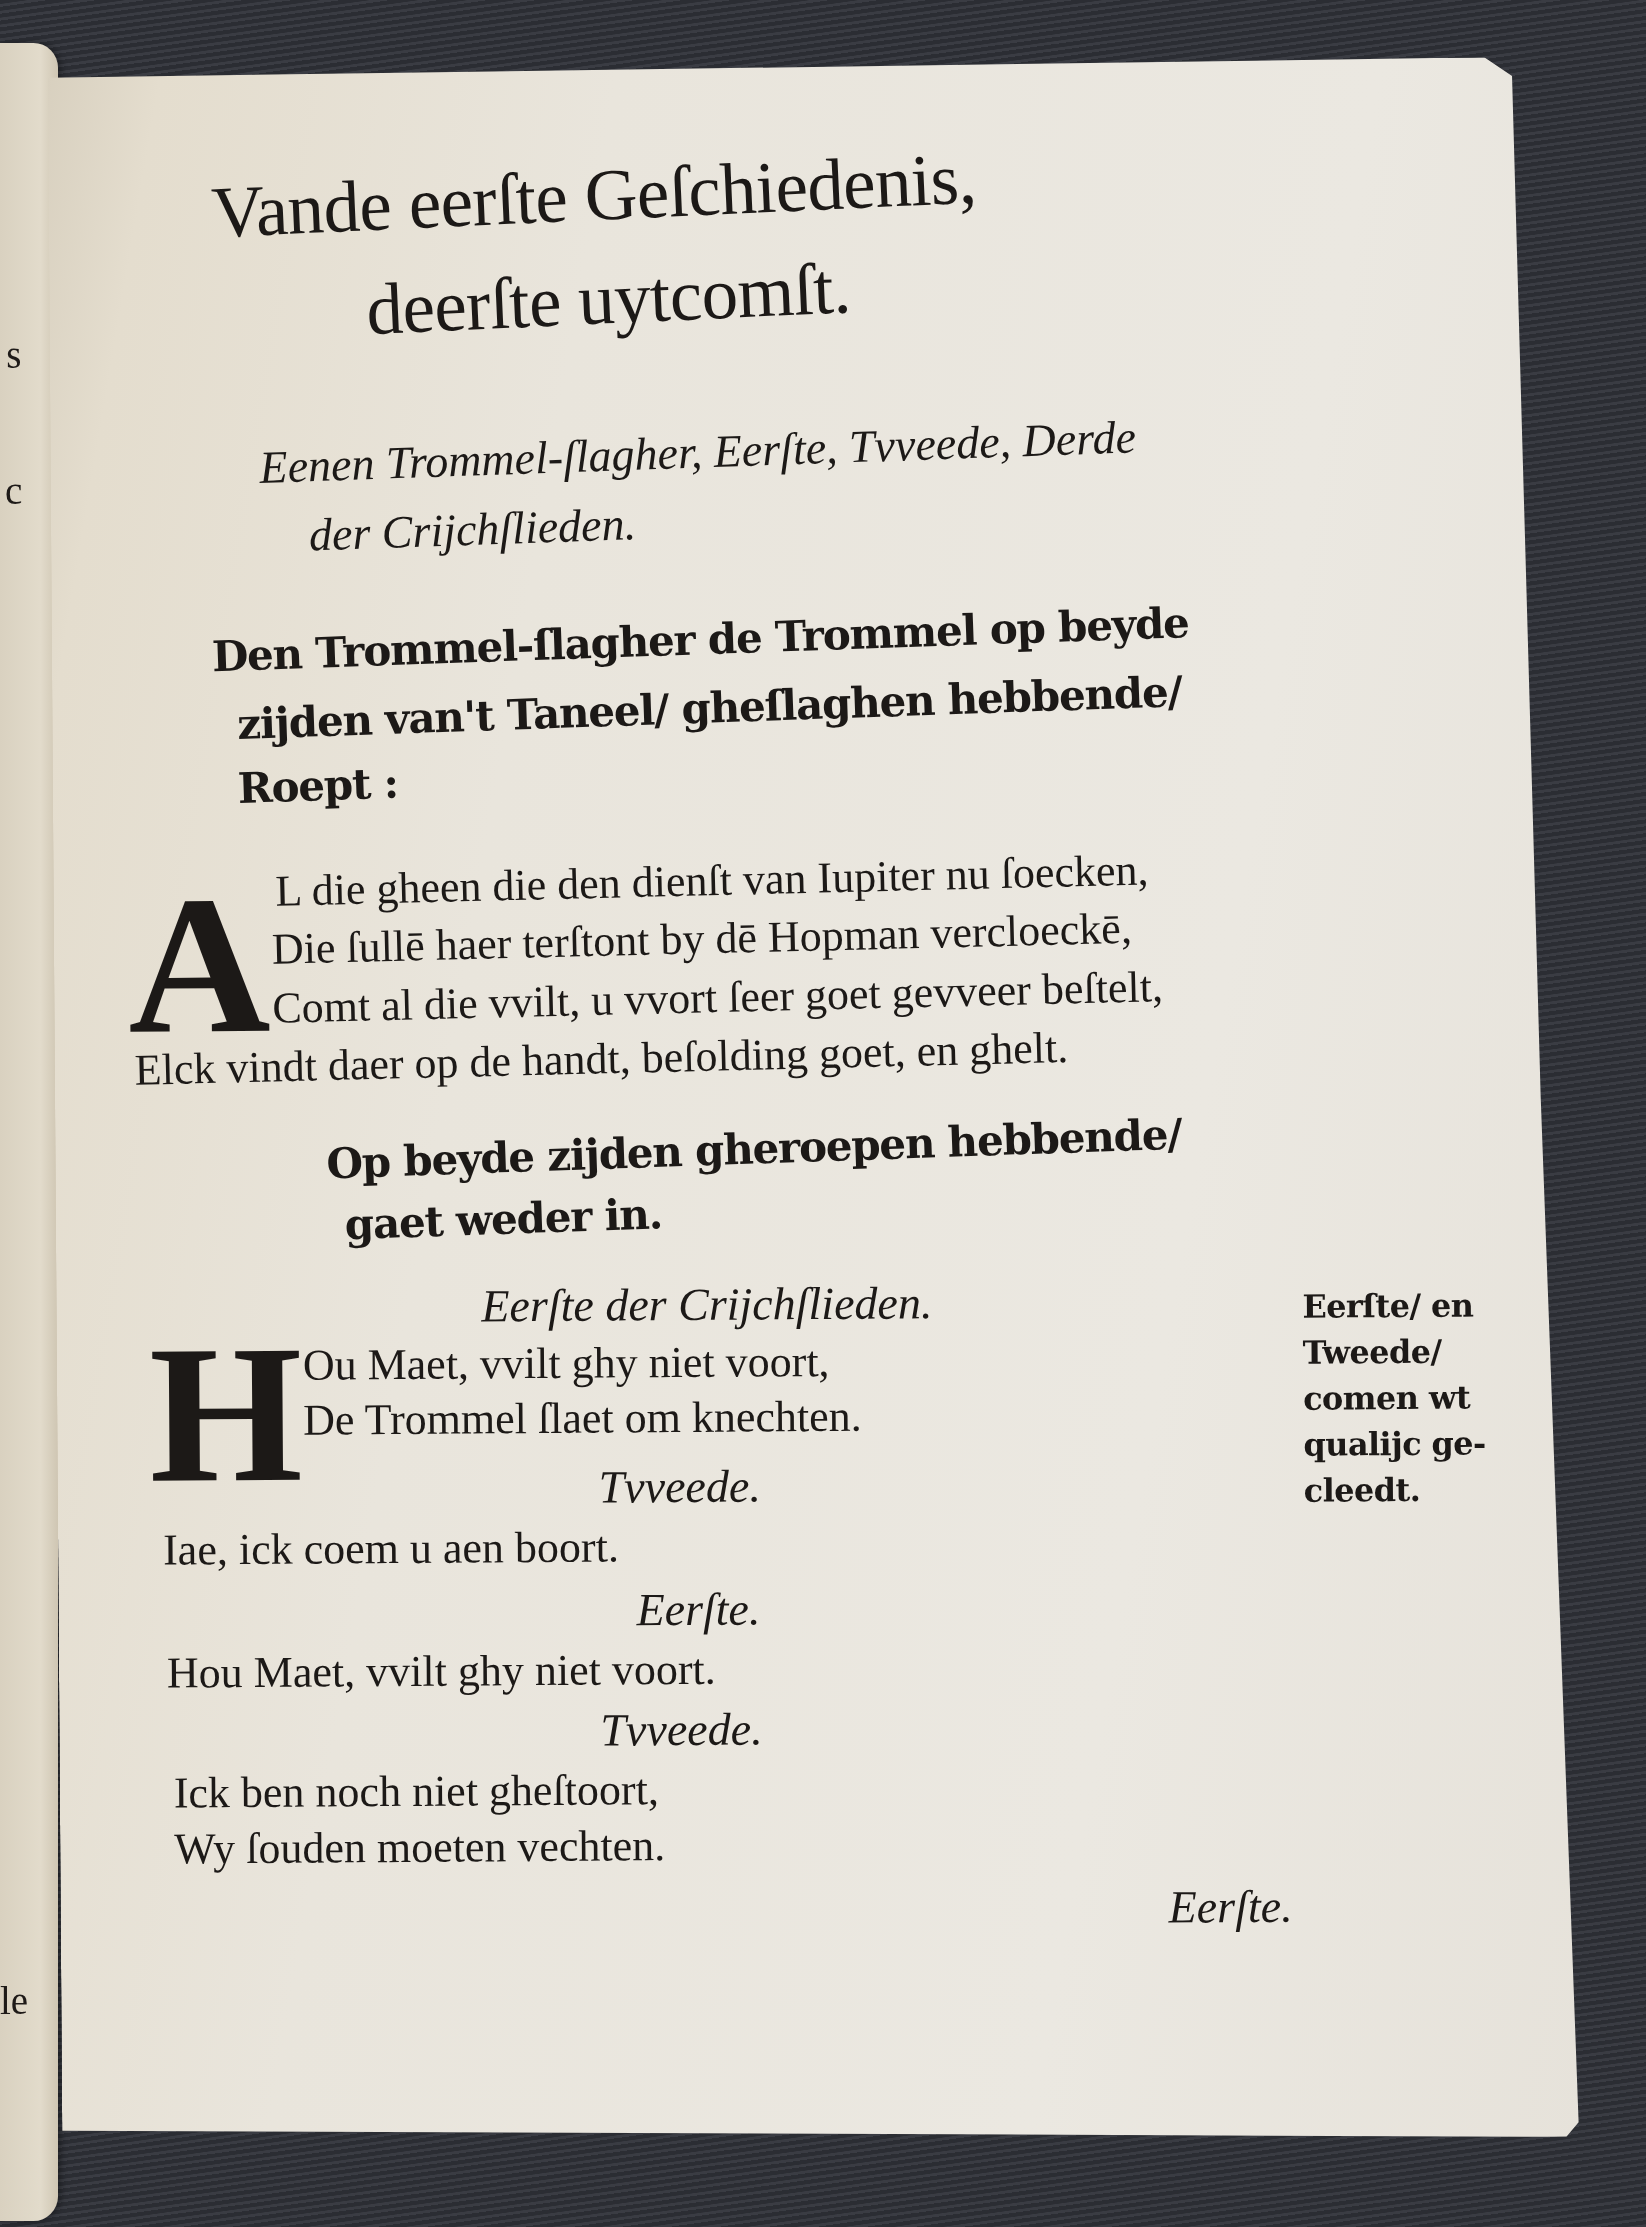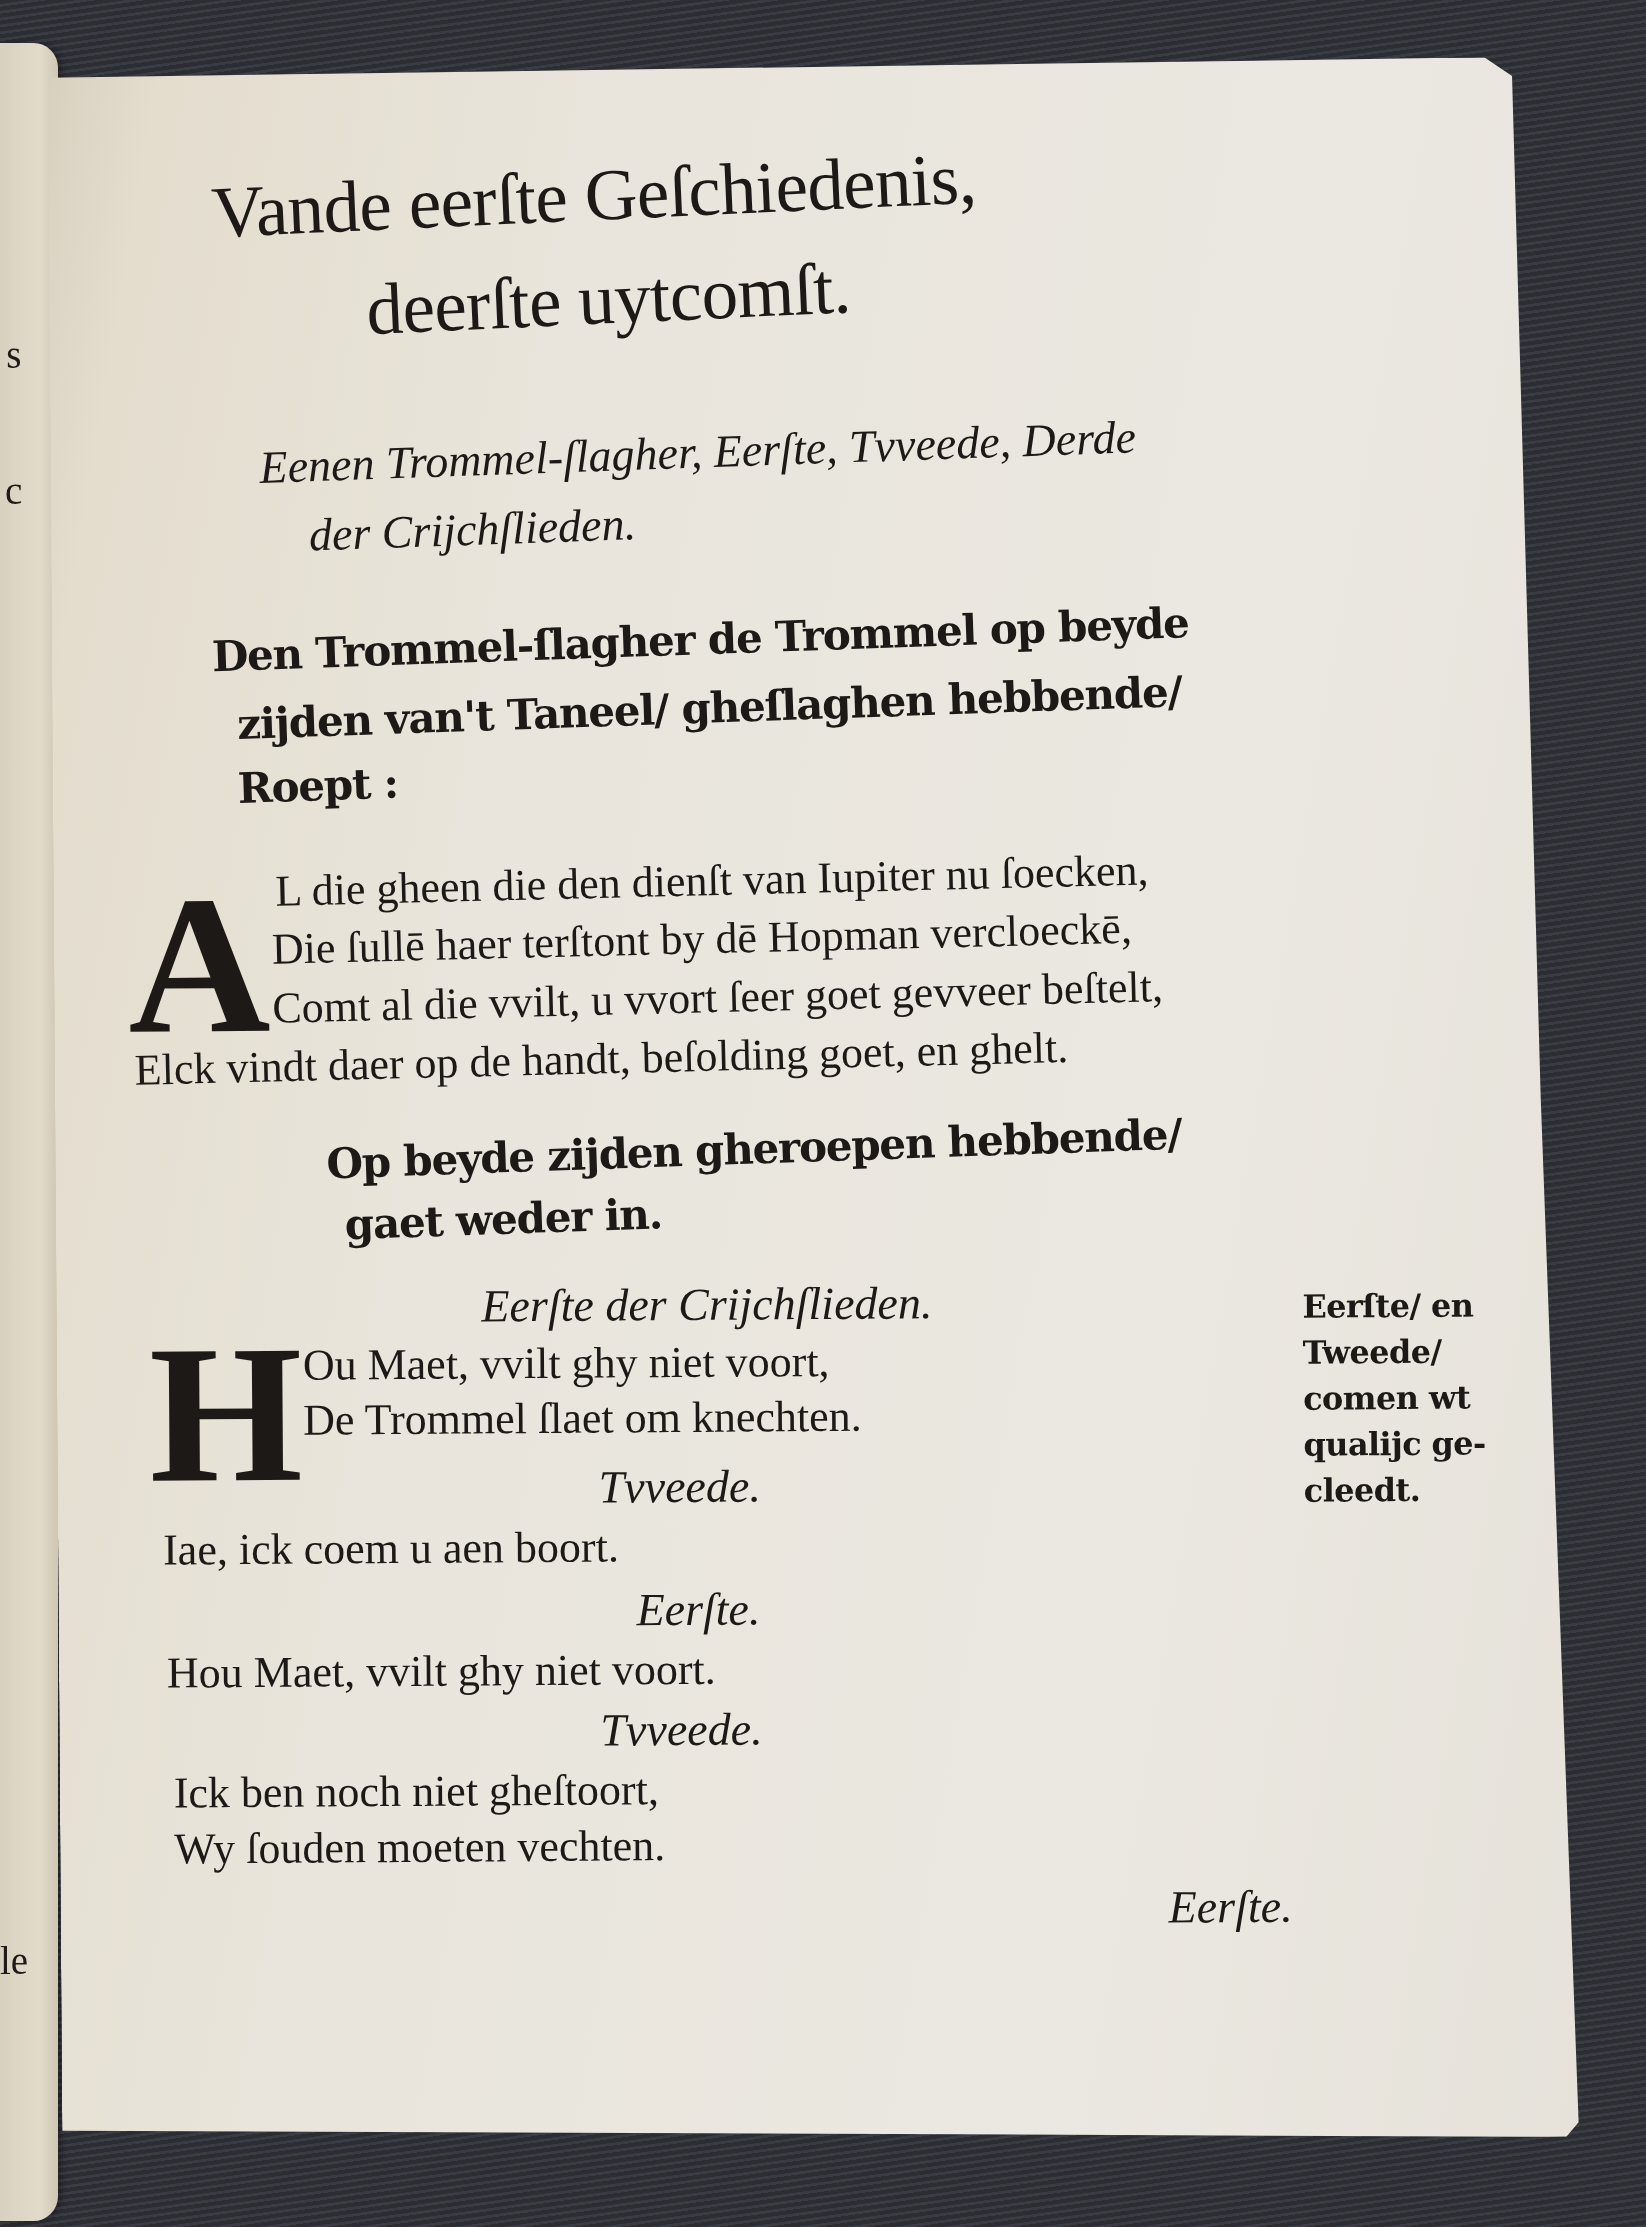--- a/index.html
+++ b/index.html
@@ -31,21 +31,21 @@
   .tilt1 { transform: rotate(-2.2deg); transform-origin:left center; }
   .tilt2 { transform: rotate(-1.6deg); transform-origin:left center; }
   .tilt3 { transform: rotate(-1.0deg); transform-origin:left center; }
 </style>
 </head>
 <body>
 
 <div class="left-page">
   <span class="frag" style="left:6.2px; top:289px;">s</span>
   <span class="frag" style="left:4.9px; top:425px;">c</span>
-  <span class="frag" style="left:0px; top:1895px;">le</span>
+  <span class="frag" style="left:0px; top:1935px;">le</span>
 </div>
 
 <div class="page">
 
   <div class="ink title tilt1" style="left:163px; top:105px;">Vande eerſte Geſchiedenis,</div>
   <div class="ink title tilt1" style="left:317px; top:203px;">deerſte uytcomſt.</div>
 
   <div class="ink italic tilt2" style="left:209px; top:375px;">Eenen Trommel-ſlagher, Eerſte, Tvveede, Derde</div>
   <div class="ink italic tilt2" style="left:258px; top:443px;">der Crijchſlieden.</div>
 

